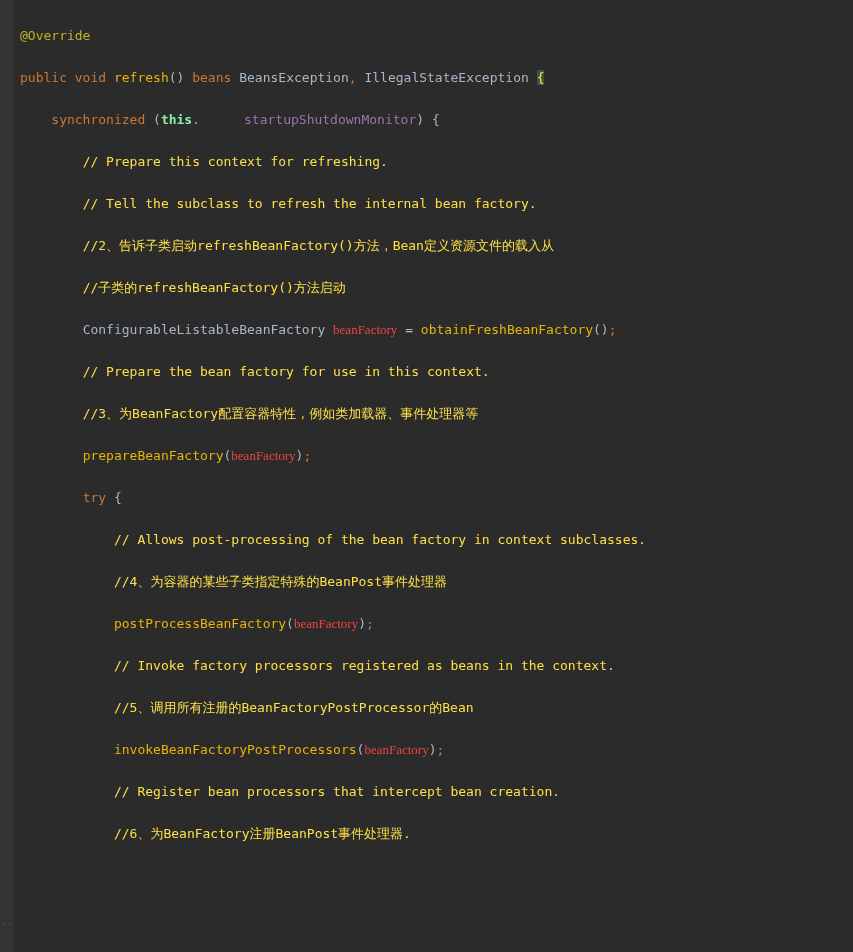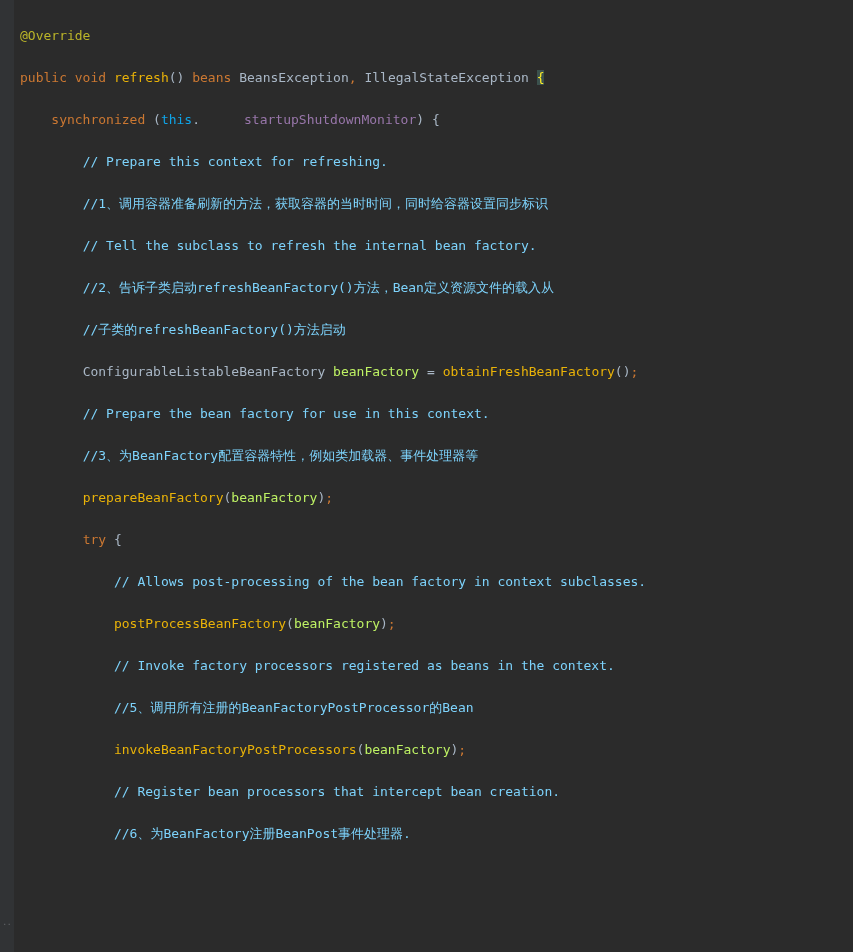--- a/index.html
+++ b/index.html
@@ -35,49 +35,49 @@
   white-space: pre;
 }
 .line { display: block; height: 21px; }
 .annotation { color: #bbb529; }
 .keyword { color: #cc7832; }
 .method { color: #eab308; }
 .type { color: #a9b7c6; }
 .exception { color: #a9b7c6; }
 .paren { color: #a9b7c6; }
 .brace-hl { background: #3b514d; color: #ffef28; }
-.comment { color: #7dd3fc; }
-.this-kw { color: #0ea5e9; }
+.comment { color: #fde047; }
+.this-kw { color: #86efac; font-weight: bold; }
 .field { color: #9876aa; margin-left: 44px; }
-.local { color: #bef264; }
+.local { color: #ef4444; font-family: Liberation Serif, serif; }
 .semi { color: #cc7832; }
 .comma { color: #cc7832; }
 </style>
 </head>
 <body>
 
 <div class="gutter">
   <span class="gutter-mark" style="top:912px">..</span>
 </div>
 
 <div class="code">
 <span class="line"><span class="annotation">@Override</span></span>
 <span class="line"><span class="keyword">public</span> <span class="keyword">void</span> <span class="method">refresh</span><span class="paren">()</span> <span class="keyword">beans</span> <span class="exception">BeansException</span><span class="comma">,</span> <span class="exception">IllegalStateException</span> <span class="brace-hl">{</span></span>
 <span class="line">    <span class="keyword">synchronized</span> <span class="paren">(</span><span class="this-kw">this</span><span class="paren">.</span><span class="field">startupShutdownMonitor</span><span class="paren">)</span> <span class="paren">{</span></span>
 <span class="line">        <span class="comment">// Prepare this context for refreshing.</span></span>
-<span class="line">        <span class="comment">//1、调用容器准备刷新的方法，获取容器的当时时间，同时给容器设置同步标识</span></span>
 <span class="line">        <span class="comment">// Tell the subclass to refresh the internal bean factory.</span></span>
 <span class="line">        <span class="comment">//2、告诉子类启动refreshBeanFactory()方法，Bean定义资源文件的载入从</span></span>
 <span class="line">        <span class="comment">//子类的refreshBeanFactory()方法启动</span></span>
 <span class="line">        <span class="type">ConfigurableListableBeanFactory</span> <span class="local">beanFactory</span> <span class="paren">=</span> <span class="method">obtainFreshBeanFactory</span><span class="paren">()</span><span class="semi">;</span></span>
 <span class="line">        <span class="comment">// Prepare the bean factory for use in this context.</span></span>
 <span class="line">        <span class="comment">//3、为BeanFactory配置容器特性，例如类加载器、事件处理器等</span></span>
 <span class="line">        <span class="method">prepareBeanFactory</span><span class="paren">(</span><span class="local">beanFactory</span><span class="paren">)</span><span class="semi">;</span></span>
 <span class="line">        <span class="keyword">try</span> <span class="paren">{</span></span>
 <span class="line">            <span class="comment">// Allows post-processing of the bean factory in context subclasses.</span></span>
+<span class="line">            <span class="comment">//4、为容器的某些子类指定特殊的BeanPost事件处理器</span></span>
 <span class="line">            <span class="method">postProcessBeanFactory</span><span class="paren">(</span><span class="local">beanFactory</span><span class="paren">)</span><span class="semi">;</span></span>
 <span class="line">            <span class="comment">// Invoke factory processors registered as beans in the context.</span></span>
 <span class="line">            <span class="comment">//5、调用所有注册的BeanFactoryPostProcessor的Bean</span></span>
 <span class="line">            <span class="method">invokeBeanFactoryPostProcessors</span><span class="paren">(</span><span class="local">beanFactory</span><span class="paren">)</span><span class="semi">;</span></span>
 <span class="line">            <span class="comment">// Register bean processors that intercept bean creation.</span></span>
 <span class="line">            <span class="comment">//6、为BeanFactory注册BeanPost事件处理器.</span></span>
 <span class="line">            </span>
 
 
 

